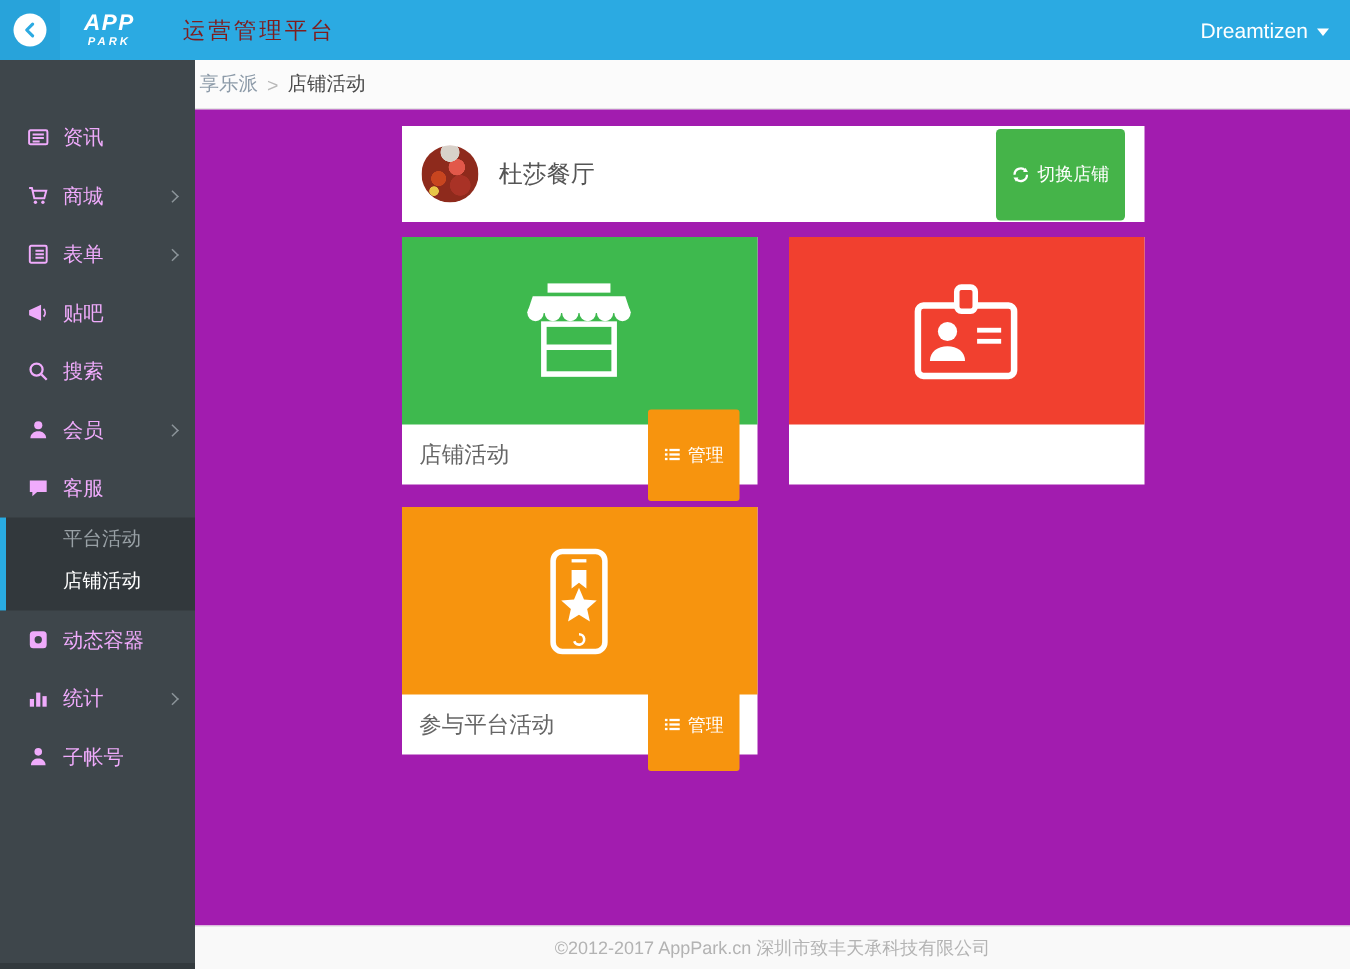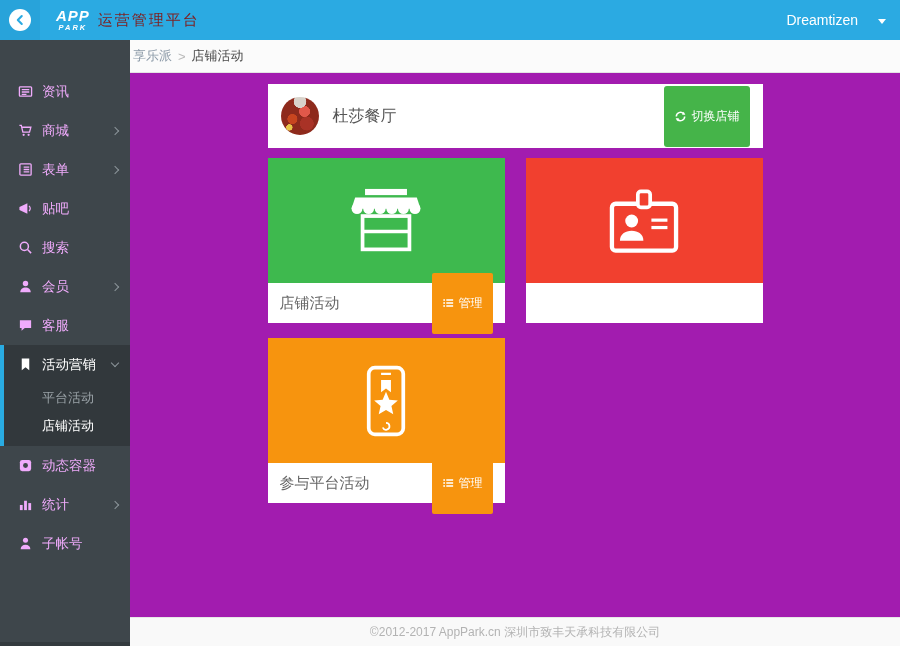--- a/index.html
+++ b/index.html
@@ -8,28 +8,28 @@
 
   .app { position:relative; width:900px; height:646px; }
 
   
   .topbar { position:absolute; top:0; left:0; width:900px; height:40px;
     background:#2BAAE2; display:flex; align-items:center; z-index:5; }
   .back-btn { width:40px; height:40px; background:#28A3DA; display:flex;
     align-items:center; justify-content:center; cursor:pointer; flex:0 0 auto; }
   .back-circle { width:22px; height:22px; background:#fff; border-radius:50%;
     display:flex; align-items:center; justify-content:center; }
-  .logo { display:flex; align-items:center; margin-left:16px; }
+  .logo { display:flex; align-items:center; margin-left:16px;gap:24px; }
   .logo-mark { display:flex; flex-direction:column; align-items:center;
     color:#fff; font-style:italic; font-weight:bold; line-height:1; }
   .logo-app { font-size:15px; letter-spacing:1px; }
   .logo-park { font-size:7.5px; letter-spacing:2px; margin-top:1px; }
   .logo-title { color:#7f1d1d; font-size:15px; margin-left:8px; letter-spacing:2px; }
   .user-menu { margin-left:auto; margin-right:14px; display:flex; align-items:center;
-    gap:20px; color:#fff; font-size:14px; cursor:pointer; }
+    gap:6px; color:#fff; font-size:14px; cursor:pointer; }
   .caret { width:0; height:0; border-left:4px solid transparent;
     border-right:4px solid transparent; border-top:5px solid #fff; margin-top:2px; }
 
   
   .sidebar { position:absolute; top:40px; left:0; width:130px; height:606px;
     background:#3E464B; padding-top:32px; z-index:4; }
   .side-item { height:39px; display:flex; align-items:center;
     padding:0 12px 0 18px; color:#f0abfc; font-size:13.5px; cursor:pointer; }
   .side-item .sicon { width:15px; height:15px; margin-right:9px; display:flex;
     align-items:center; justify-content:center; flex:0 0 auto; }
@@ -192,29 +192,20 @@
     <div class="side-item">
       <span class="sicon">
         <svg width="15" height="15" viewBox="0 0 16 16" fill="currentColor">
             <path d="M2 2.5h12v8.2H7.2L3.8 13.6v-2.9H2z"></path>
           </svg>
       </span>
       <span class="slabel">客服</span>
     </div>
 
     <div class="side-group">
-      <div class="side-item group-header">
-        <span class="sicon">
-          <svg width="15" height="15" viewBox="0 0 16 16" fill="currentColor">
-              <path d="M4 1.5h8V14l-4-3.2L4 14z"></path>
-            </svg>
-        </span>
-        <span class="slabel">活动营销</span>
-        <span class="chev chev-down"></span>
-      </div>
       <div class="sub-item">
         <span>平台活动</span>
       </div>
       <div class="sub-item active">
         <span>店铺活动</span>
       </div>
     </div>
 
     <div class="side-item">
       <span class="sicon">

